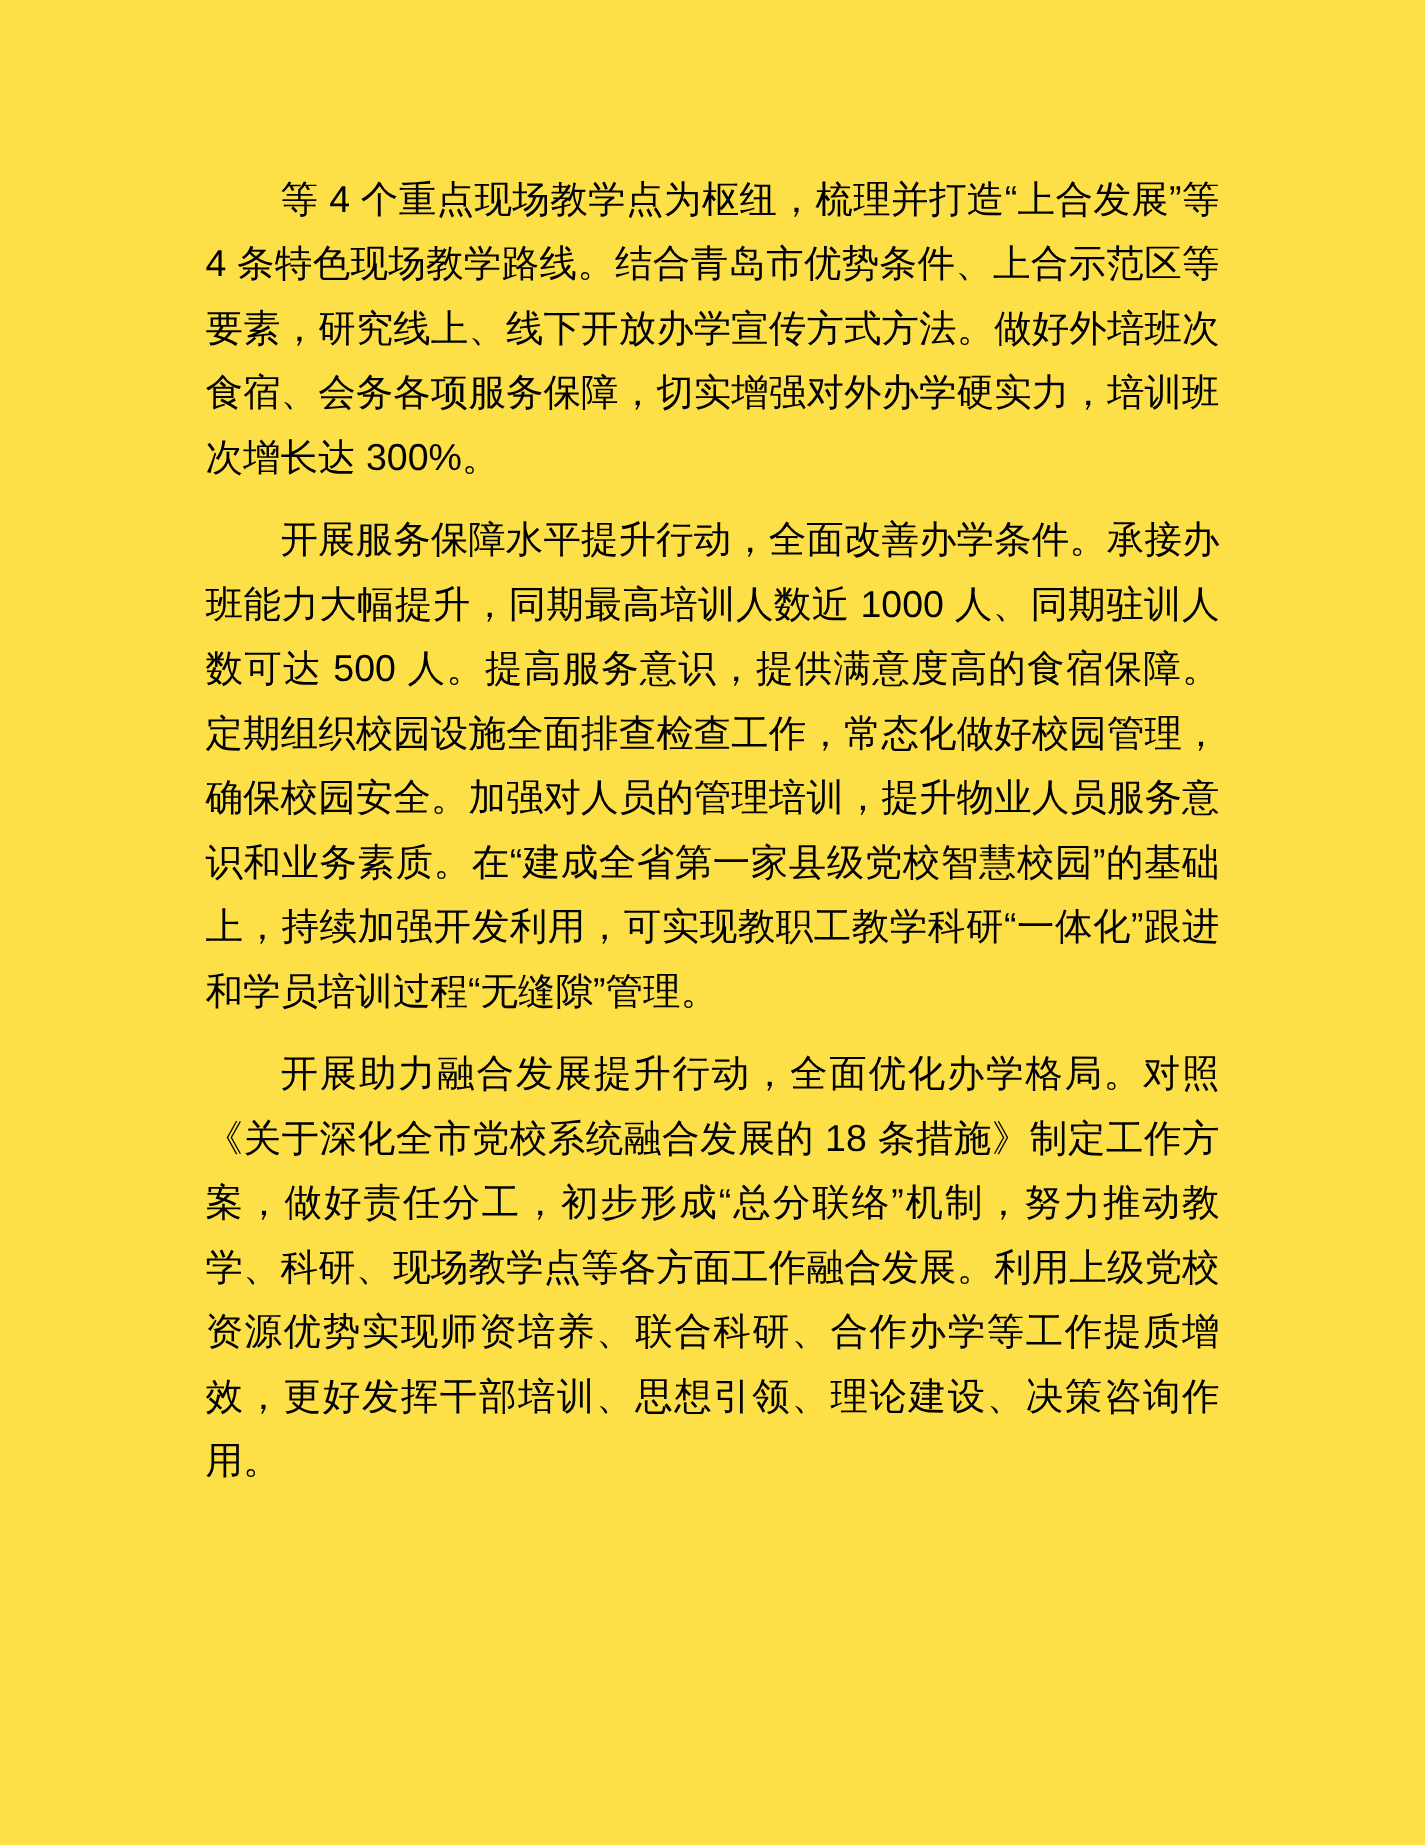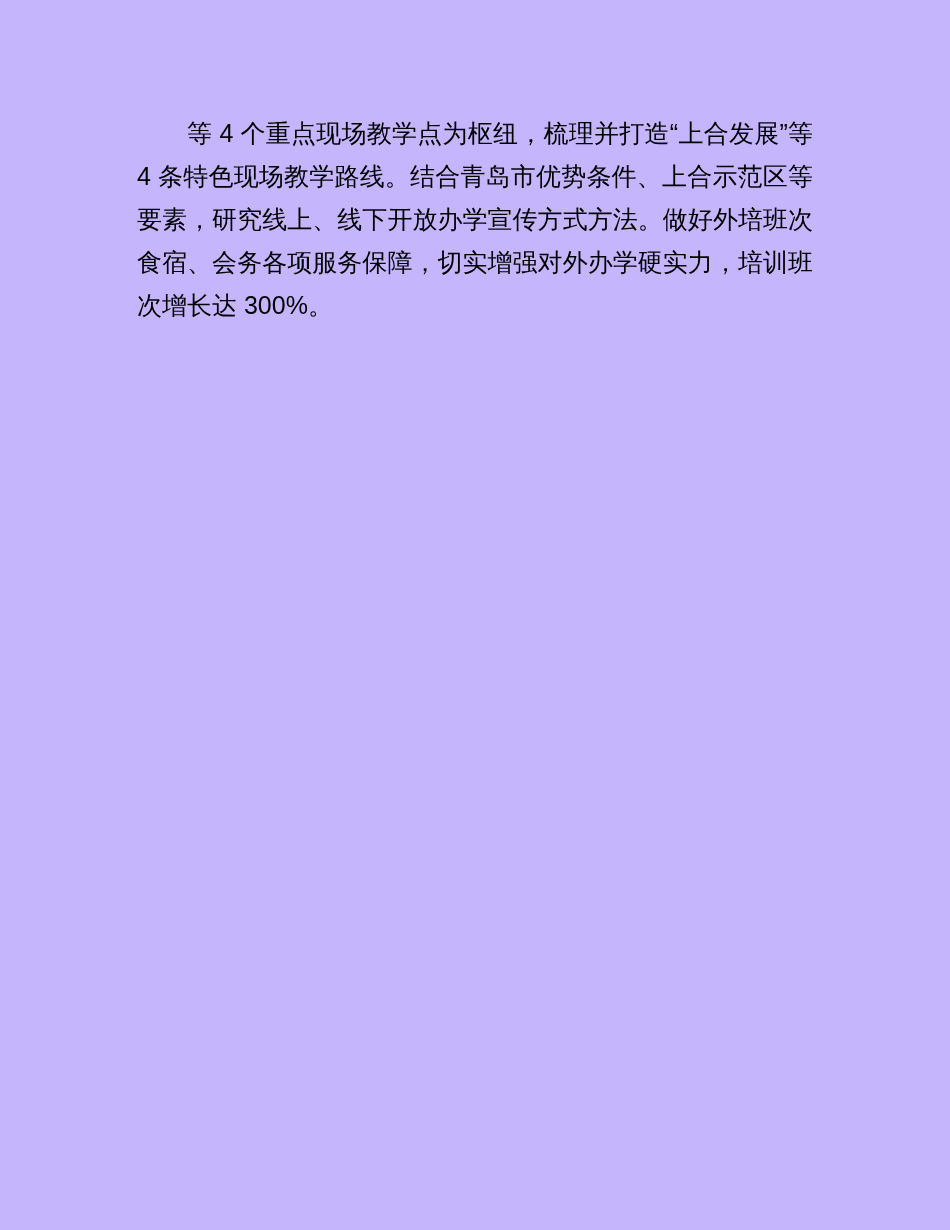--- a/index.html
+++ b/index.html
@@ -10,34 +10,36 @@
   body {
     width: 950px;
     height: 1230px;
     overflow: hidden;
     font-family: "Liberation Sans", sans-serif;
   }
   .doc-page {
     box-sizing: border-box;
     width: 950px;
     height: 1230px;
-    background: #c4b5fd;
+    background: #fde047;
     padding: 112px 137px 0 137px;
   }
   .doc-page p.para {
     margin: 0 0 12px 0;
     font-size: 25px;
     line-height: 43px;
     color: #000000;
     text-align: justify;
     text-justify: inter-ideograph;
     text-indent: 2em;
     word-break: break-all;
     letter-spacing: 0;
     font-weight: 400;
   }
 </style>
 </head>
 <body>
 
 <div class="doc-page">
   <p class="para">等 4 个重点现场教学点为枢纽，梳理并打造“上合发展”等 4 条特色现场教学路线。结合青岛市优势条件、上合示范区等要素，研究线上、线下开放办学宣传方式方法。做好外培班次食宿、会务各项服务保障，切实增强对外办学硬实力，培训班次增长达 300%。</p>
+  <p class="para">开展服务保障水平提升行动，全面改善办学条件。承接办班能力大幅提升，同期最高培训人数近 1000 人、同期驻训人数可达 500 人。提高服务意识，提供满意度高的食宿保障。定期组织校园设施全面排查检查工作，常态化做好校园管理，确保校园安全。加强对人员的管理培训，提升物业人员服务意识和业务素质。在“建成全省第一家县级党校智慧校园”的基础上，持续加强开发利用，可实现教职工教学科研“一体化”跟进和学员培训过程“无缝隙”管理。</p>
+  <p class="para">开展助力融合发展提升行动，全面优化办学格局。对照《关于深化全市党校系统融合发展的 18 条措施》制定工作方案，做好责任分工，初步形成“总分联络”机制，努力推动教学、科研、现场教学点等各方面工作融合发展。利用上级党校资源优势实现师资培养、联合科研、合作办学等工作提质增效，更好发挥干部培训、思想引领、理论建设、决策咨询作用。</p>
 </div>
 
 </body></html>

